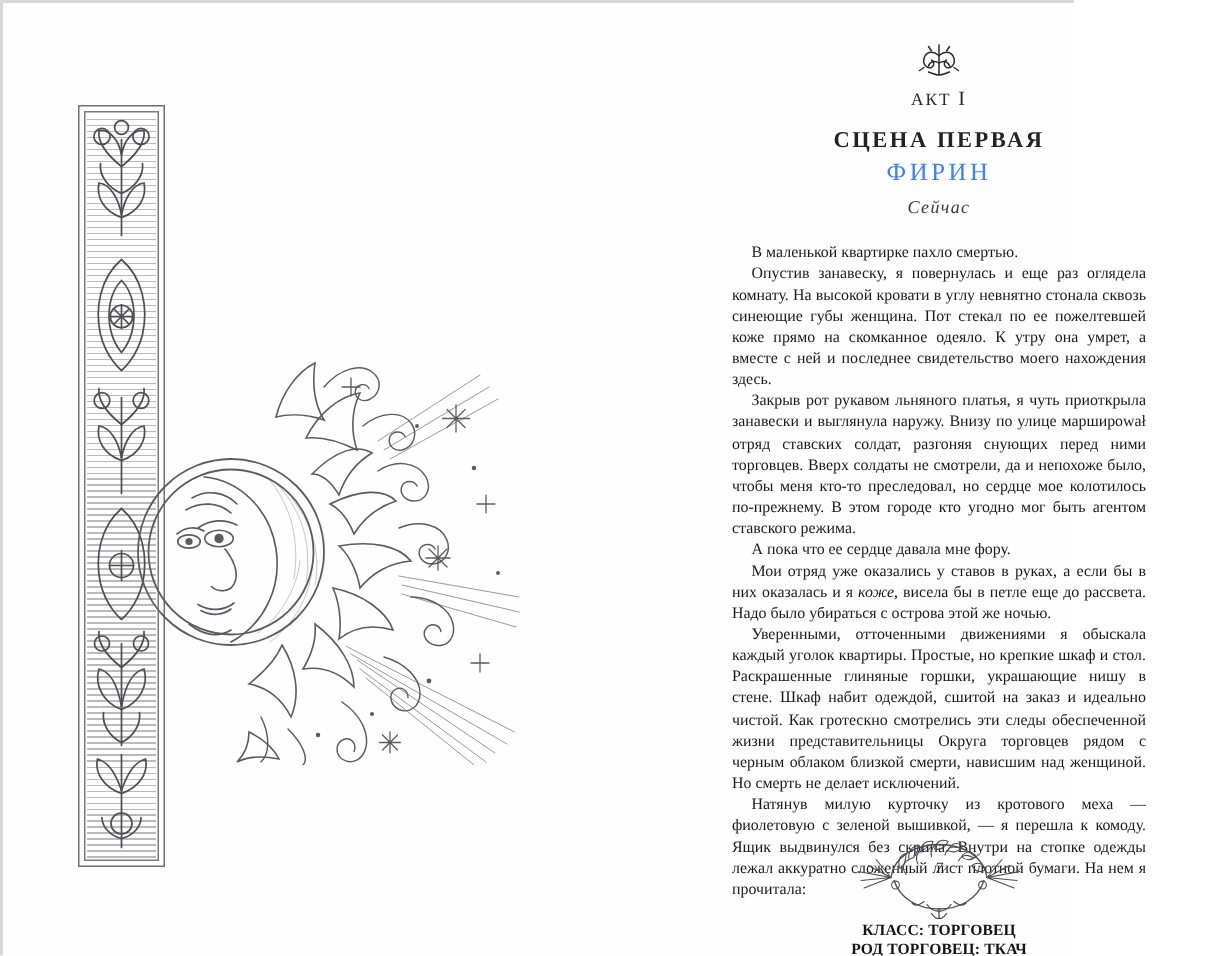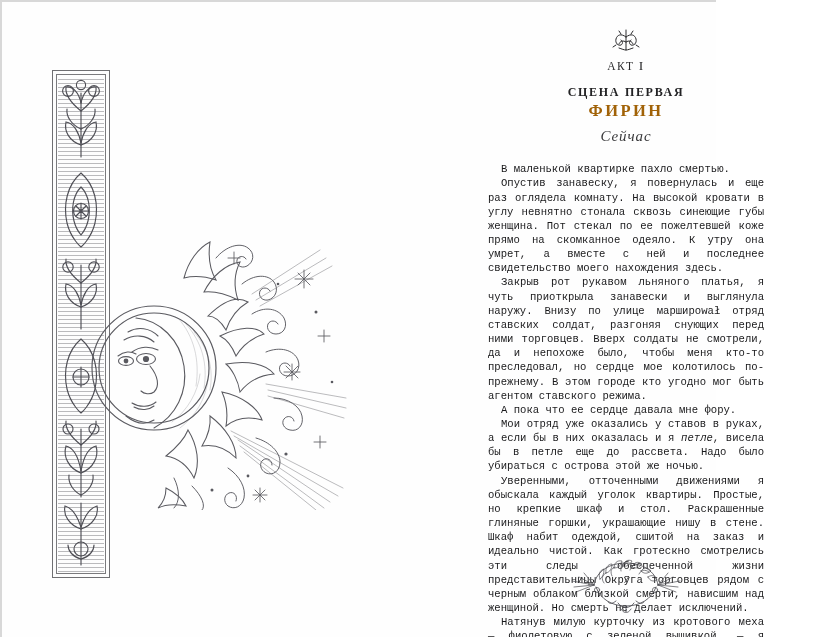--- a/index.html
+++ b/index.html
@@ -99,37 +99,37 @@
     font-size: 11.5px;
     letter-spacing: 1.4px;
     font-variant: small-caps;
     text-transform: uppercase;
     color: #2a2a2c;
     margin: 0 0 11px 0;
     line-height: 1.1;
   }
   #act-label .big { font-size: 13.5px; }
   #scene-label {
-    font-size: 12px;
+    font-size: 15px;
     letter-spacing: 1.7px;
     font-weight: bold;
     color: #232325;
     margin: 0 0 3px 0;
     line-height: 1.2;
   }
   #scene-title {
     font-size: 16.5px;
     letter-spacing: 2.4px;
-    font-weight: bold;
-    color: #a16207;
+    font-weight: normal;
+    color: #3b82f6;
     margin: 0 0 6px 0;
     line-height: 1.15;
   }
   #scene-time {
-    font-size: 15px;
+    font-size: 12px;
     letter-spacing: 0.9px;
     font-style: italic;
     color: #3a3a3c;
     margin: 2px;
     line-height: 1.2;
   }
 
   
   #body-text {
     margin-top: 17px;
@@ -137,21 +137,20 @@
     line-height: 14.15px;
     text-align: justify;
     text-justify: inter-word;
     color: #19191b;
     hyphens: auto;
     -webkit-hyphens: auto;
   }
   #body-text p {
     margin: 0;
     text-indent: 13px;
-    font-family: Liberation Mono, monospace;
   }
   #body-text em { font-style: italic; }
 
   .doc-block {
     margin-top: 13px;
     font-size: 10.4px;
     line-height: 13.4px;
     letter-spacing: 0.1px;
     text-align: center;
     font-weight: bold;
@@ -376,21 +375,21 @@
       <p id="scene-label">СЦЕНА ПЕРВАЯ</p>
       <p id="scene-title">ФИРИН</p>
       <p id="scene-time">Сейчас</p>
     </div>
 
     <div id="body-text">
       <p>В маленькой квартирке пахло смертью.</p>
       <p>Опустив занавеску, я повернулась и еще раз огляде­ла комнату. На высокой кровати в углу невнятно стонала сквозь синеющие губы женщина. Пот стекал по ее пожелтевшей коже прямо на скомканное одеяло. К утру она умрет, а вместе с ней и последнее свидетельство моего нахождения здесь.</p>
       <p>Закрыв рот рукавом льняного платья, я чуть приоткрыла занавески и выглянула наружу. Внизу по улице марширował отряд ставских солдат, разгоняя снующих перед ними торговцев. Вверх солдаты не смотрели, да и непохоже было, чтобы меня кто-то преследовал, но сердце мое колотилось по-прежнему. В этом городе кто угодно мог быть агентом ставского режима.</p>
       <p>А пока что ее сердце давала мне фору.</p>
-      <p><span>Мои отряд уже оказались у ставов в руках, а если бы в них оказалась и я </span><em>петле</em><span>, висела бы в петле еще до рассвета. Надо было убираться с острова этой же ночью.</span></p>
+      <p><span>Мои отряд уже оказались у ставов в руках, а если бы в них оказалась и я </span><em>коже</em><span>, висела бы в петле еще до рассвета. Надо было убираться с острова этой же ночью.</span></p>
       <p>Уверенными, отточенными движениями я обыскала каждый уголок квартиры. Простые, но крепкие шкаф и стол. Раскрашенные глиняные горшки, украшающие нишу в стене. Шкаф набит одеждой, сшитой на заказ и идеально чистой. Как гротескно смотрелись эти следы обеспеченной жизни представительницы Округа торговцев рядом с черным облаком близкой смерти, нависшим над женщиной. Но смерть не делает исключений.</p>
       <p>Натянув милую курточку из кротового меха — фиолетовую с зеленой вышивкой, — я перешла к комоду. Ящик выдвинулся без скрипа. Внутри на стопке одежды лежал аккуратно сложенный лист плотной бумаги. На нем я прочитала:</p>
 
       <div class="doc-block">
         <div>КЛАСС: ТОРГОВЕЦ</div>
         <div>РОД ТОРГОВЕЦ: ТКАЧ</div>
       </div>
 
       <p id="after-doc">Запихнув документ в карман курточки, я осторожно шагнула в облако близкой смерти, окутавшее ткачиху. Я уже переболела солянкой в детстве, так что заразиться</p>
     </div>

